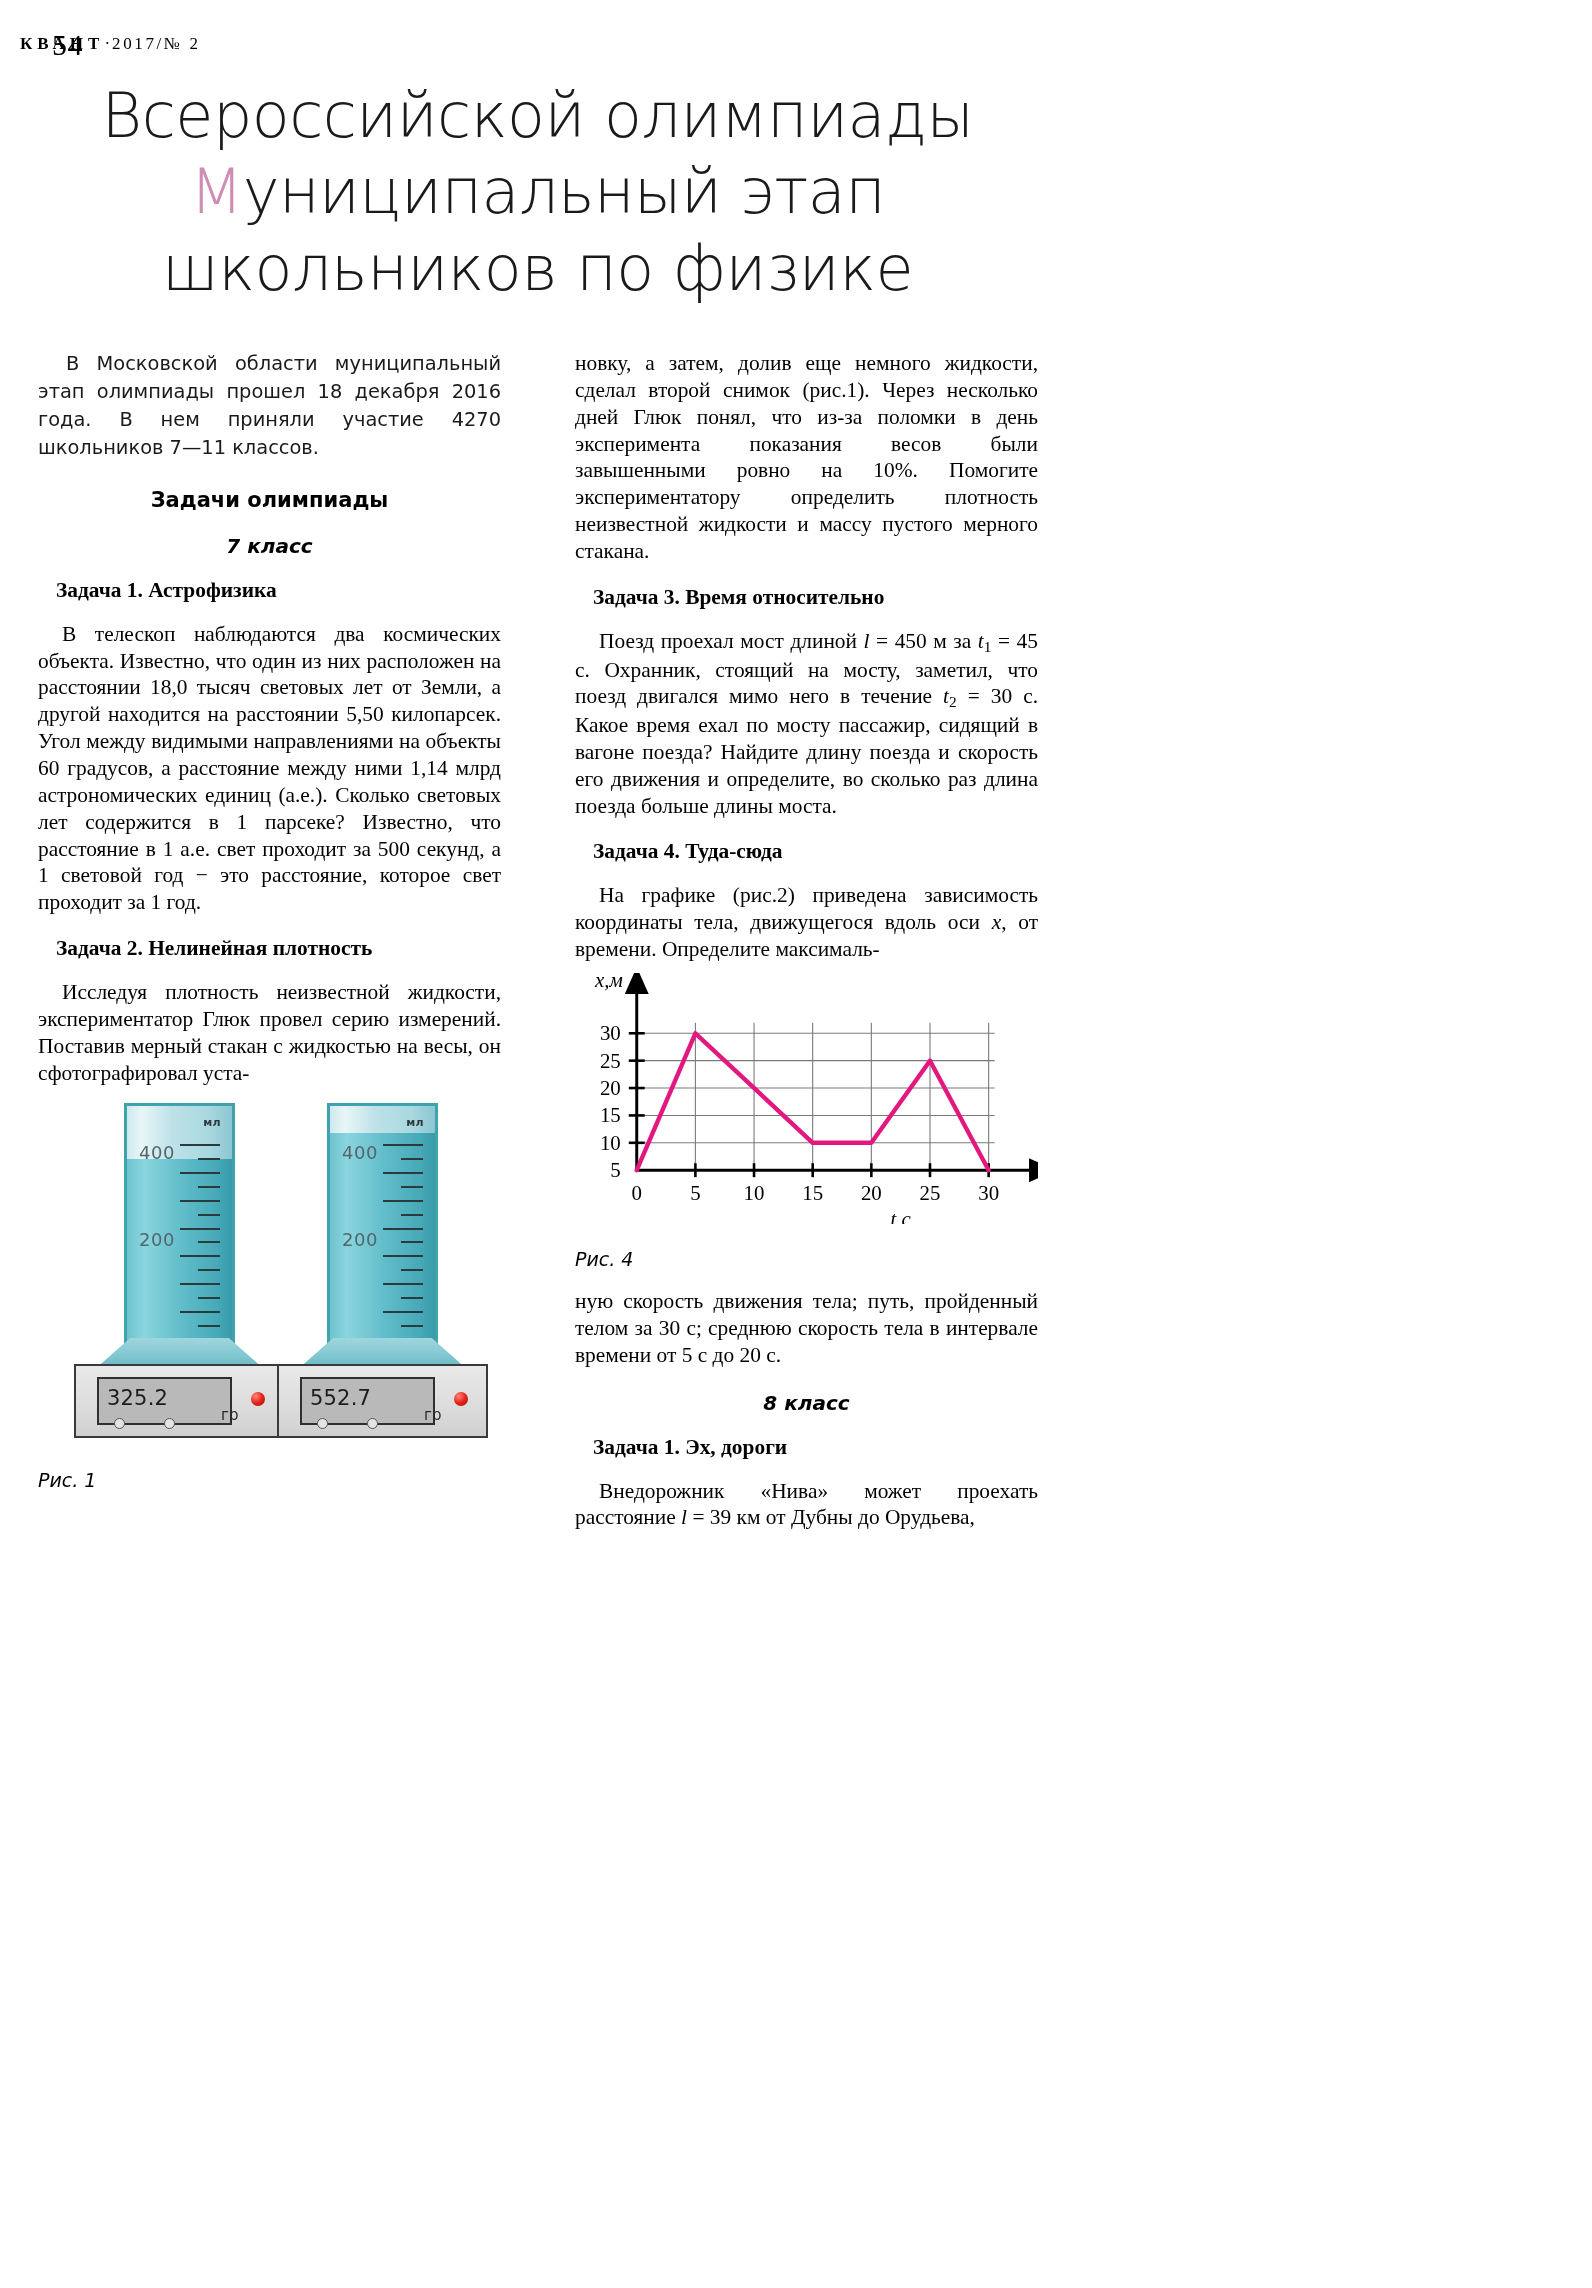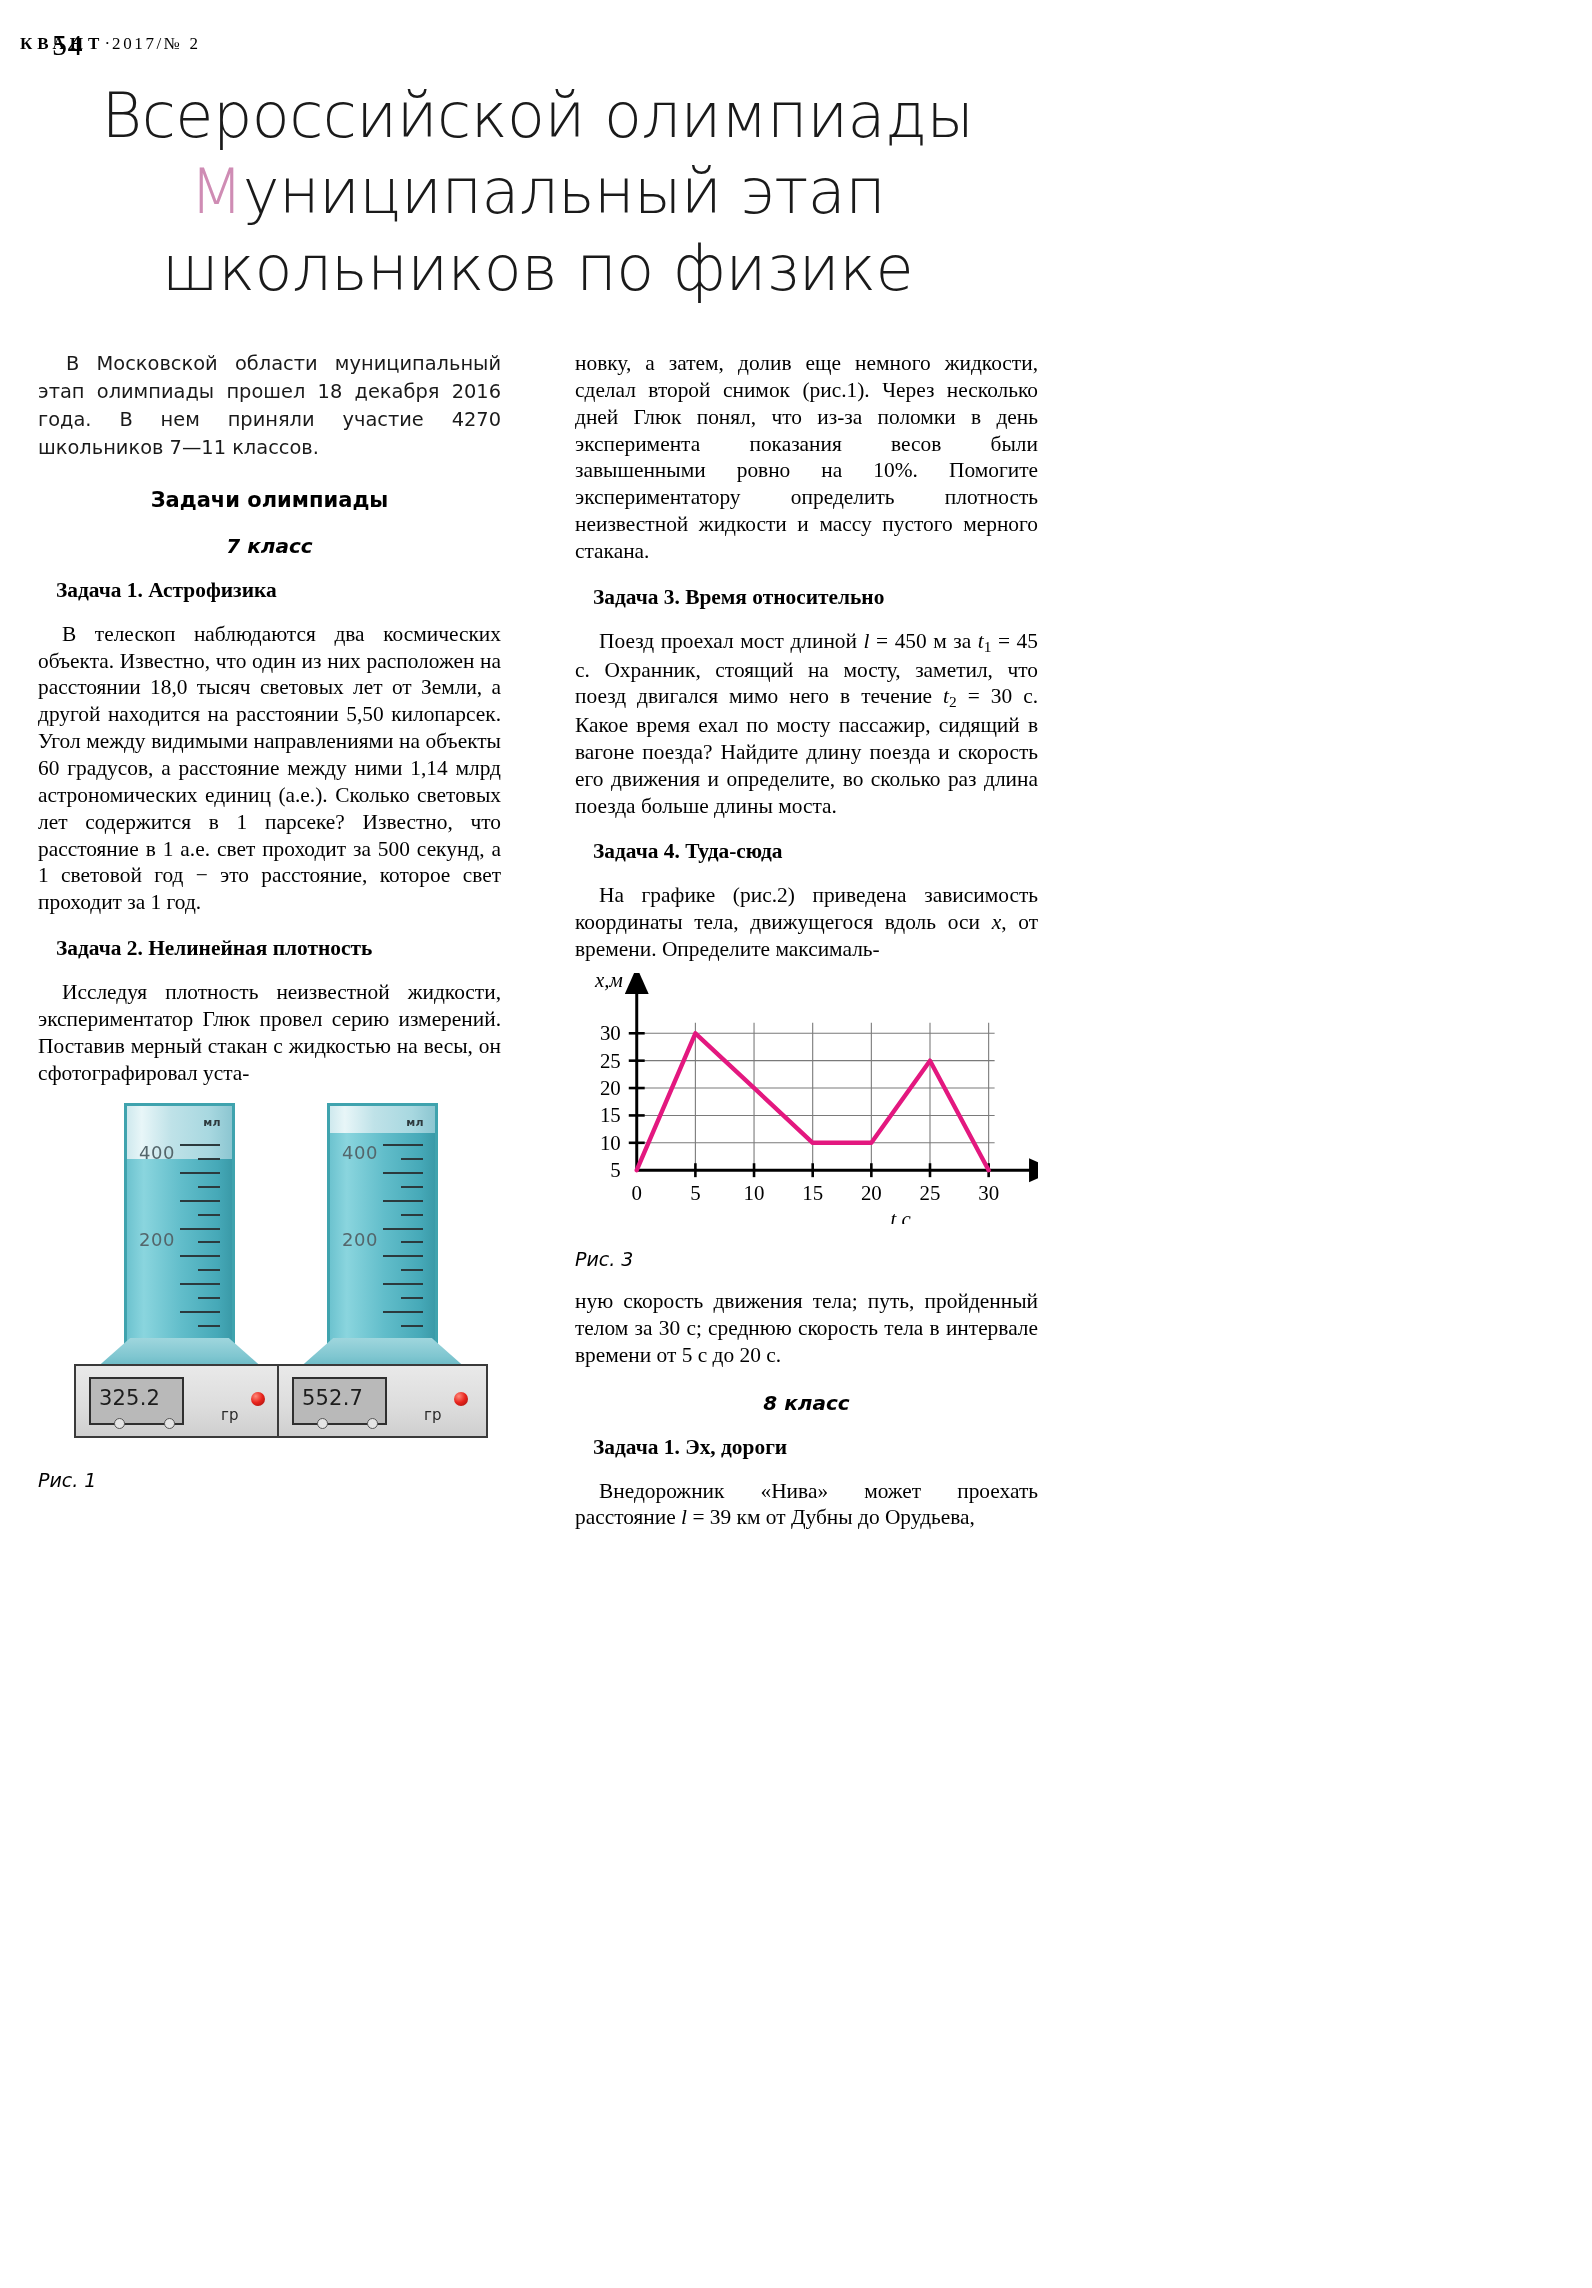--- a/index.html
+++ b/index.html
@@ -189,22 +189,22 @@
   .scale {
     position: absolute;
     left: 0; top: 261px;
     width: 211px; height: 74px;
     background: linear-gradient(180deg,#e9e9e9 0%, #dcdcdc 60%, #cfcfcf 100%);
     border: 2px solid #3a3a3a;
     box-sizing: border-box;
   }
   .scale-screen {
     position: absolute;
-    left: 13px; top: 11px;
-    width: 95px; height: 48px;
+    left: 21px; top: 11px;
+    width: 135px; height: 48px;
     background: #b9b9b9;
     border: 2px solid #2f2f2f;
     box-sizing: border-box;
   }
   .scale-value {
     position: absolute;
     left: 8px; top: 7px;
     font-family: "DejaVu Sans", sans-serif;
     font-size: 21px;
     color: #1c1c1c;
@@ -405,21 +405,21 @@
           <line x1="54" y1="88" x2="70" y2="88" stroke="#000000" stroke-width="2.6"></line>
           <text x="46" y="95" text-anchor="end" font-family="&quot;Liberation Serif&quot;, serif" font-size="21" fill="#000">25</text>
           <line x1="54" y1="60.5" x2="70" y2="60.5" stroke="#000000" stroke-width="2.6"></line>
           <text x="46" y="67.5" text-anchor="end" font-family="&quot;Liberation Serif&quot;, serif" font-size="21" fill="#000">30</text>
           <text x="48" y="14" text-anchor="end" font-family="&quot;Liberation Serif&quot;, serif" font-size="21" font-style="italic" fill="#000">x,м</text>
           <text x="327.078125" y="254" text-anchor="middle" font-family="&quot;Liberation Serif&quot;, serif" font-size="21" font-style="italic" fill="#000">t,с</text>
           <polyline points="62.00,198.00 120.91,60.50 238.72,170.50 297.63,170.50 356.53,88.00 415.44,198.00" fill="none" stroke="#e3187f" stroke-width="4.4" stroke-linejoin="round" stroke-linecap="round"></polyline>
         </svg>
     </div>
 
-    <div class="figcap">Рис. 3</div>
+    <div class="figcap">Рис. 4</div>
 
     <p class="body cont" style="margin-top:18px">ную скорость движения тела; путь, пройденный телом за 30  с; среднюю скорость тела в интервале времени от 5  с до 20  с.</p>
 
     <h4 class="grade">8 класс</h4>
 
     <h4 class="prob-title">Задача 1. Эх, дороги</h4>
     <p class="body"><span>Внедорожник «Нива» может проехать расстояние </span><i>l</i><span> = 39 км от Дубны до Орудьева,</span></p>
   </div>
 </div>
 

